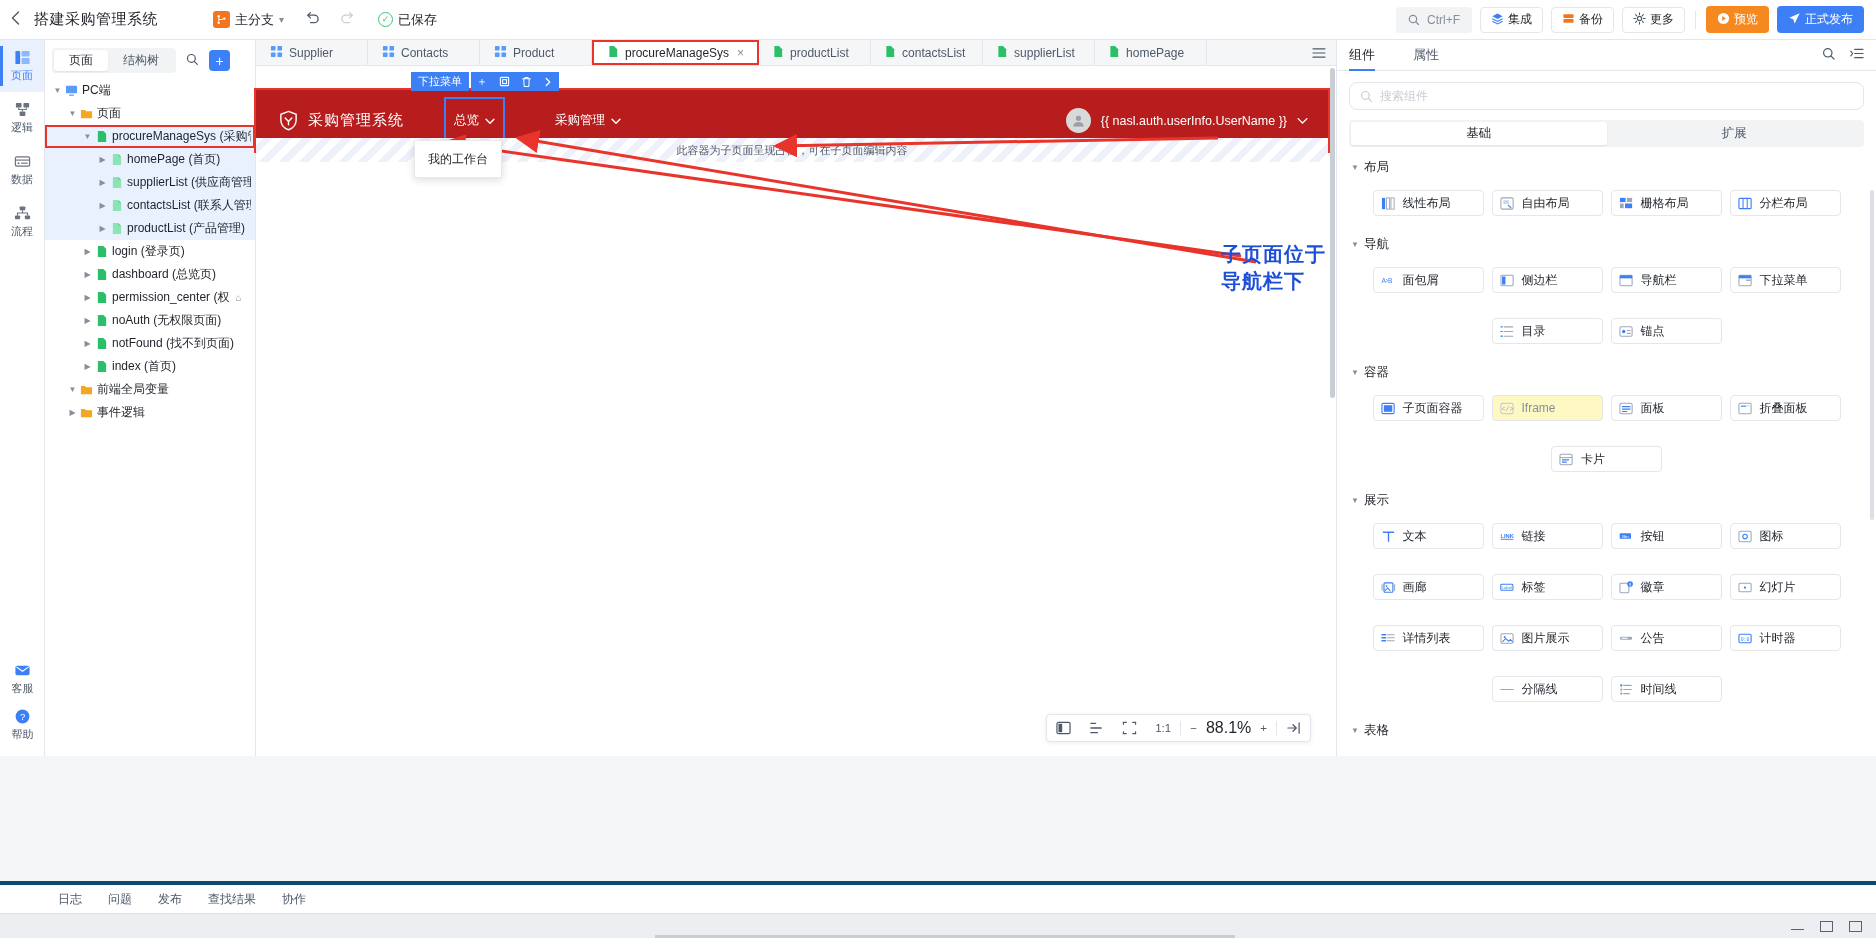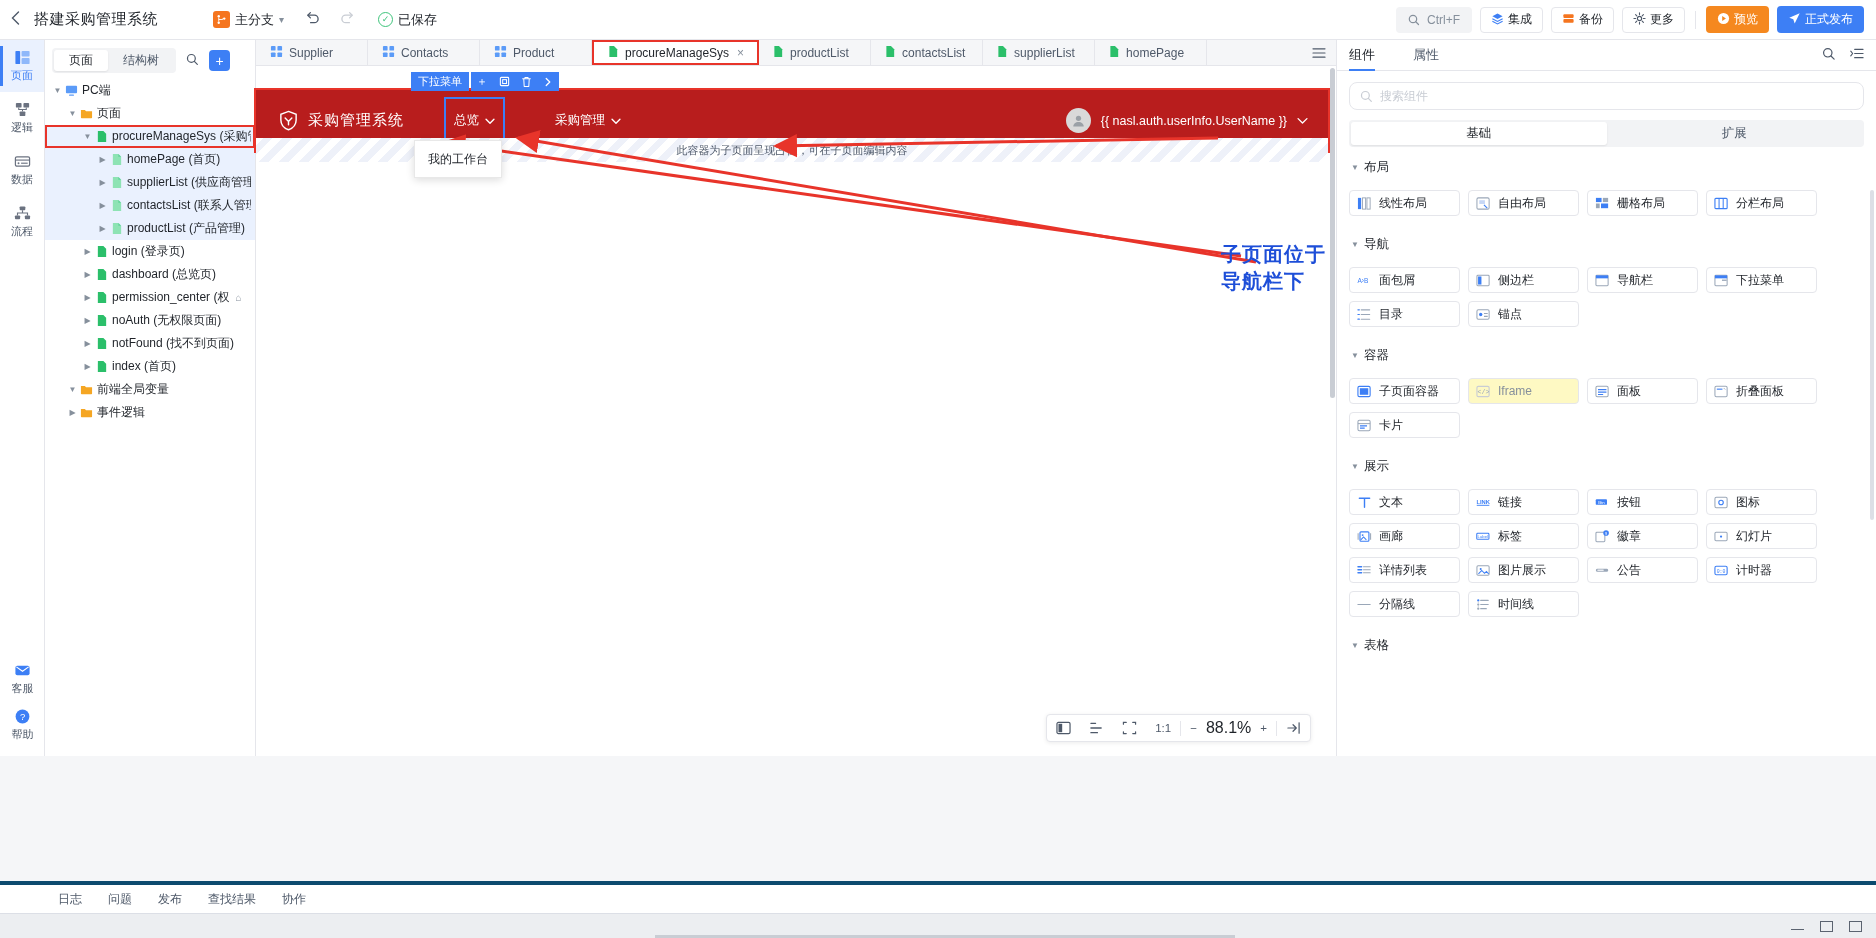--- a/index.html
+++ b/index.html
@@ -245,21 +245,21 @@
   .rp-seg-it {
     flex:1; display:flex; align-items:center; justify-content:center;
     font-size:12.5px; color:#4e5969; border-radius:3px; cursor:pointer;
   }
   .rp-seg-it.on { background:#fff; color:#1f2329; box-shadow:0 1px 2px rgba(0,0,0,.08); }
   .grp {
     display:flex; align-items:center; gap:5px; margin:12px 0 6px 14px;
     font-size:12.5px; color:#1f2329;
   }
   .grp .gw { color:#86909c; font-size:8px; }
-  .cgrid { display:flex; flex-wrap:wrap; gap:8px 8px; padding:8px 12px; }
+  .cgrid { display:flex; flex-wrap:wrap; gap:25px 8px; padding:8px 12px;justify-content:center; }
   .citem {
     width:111px; height:26px; border:1px solid #e5e6eb; border-radius:4px;
     display:flex; align-items:center; gap:7px; padding:0 7px;
     font-size:12px; color:#1f2329; cursor:pointer; background:#fff;
   }
   .citem.dis { background:#fef9c3; color:#86909c; }
   .cic { width:15px; height:15px; flex:0 0 auto; }
   #rp-vsb {
     position:absolute; right:2px; top:150px; width:4px; height:330px;
     background:#dcdfe6; border-radius:2px;

